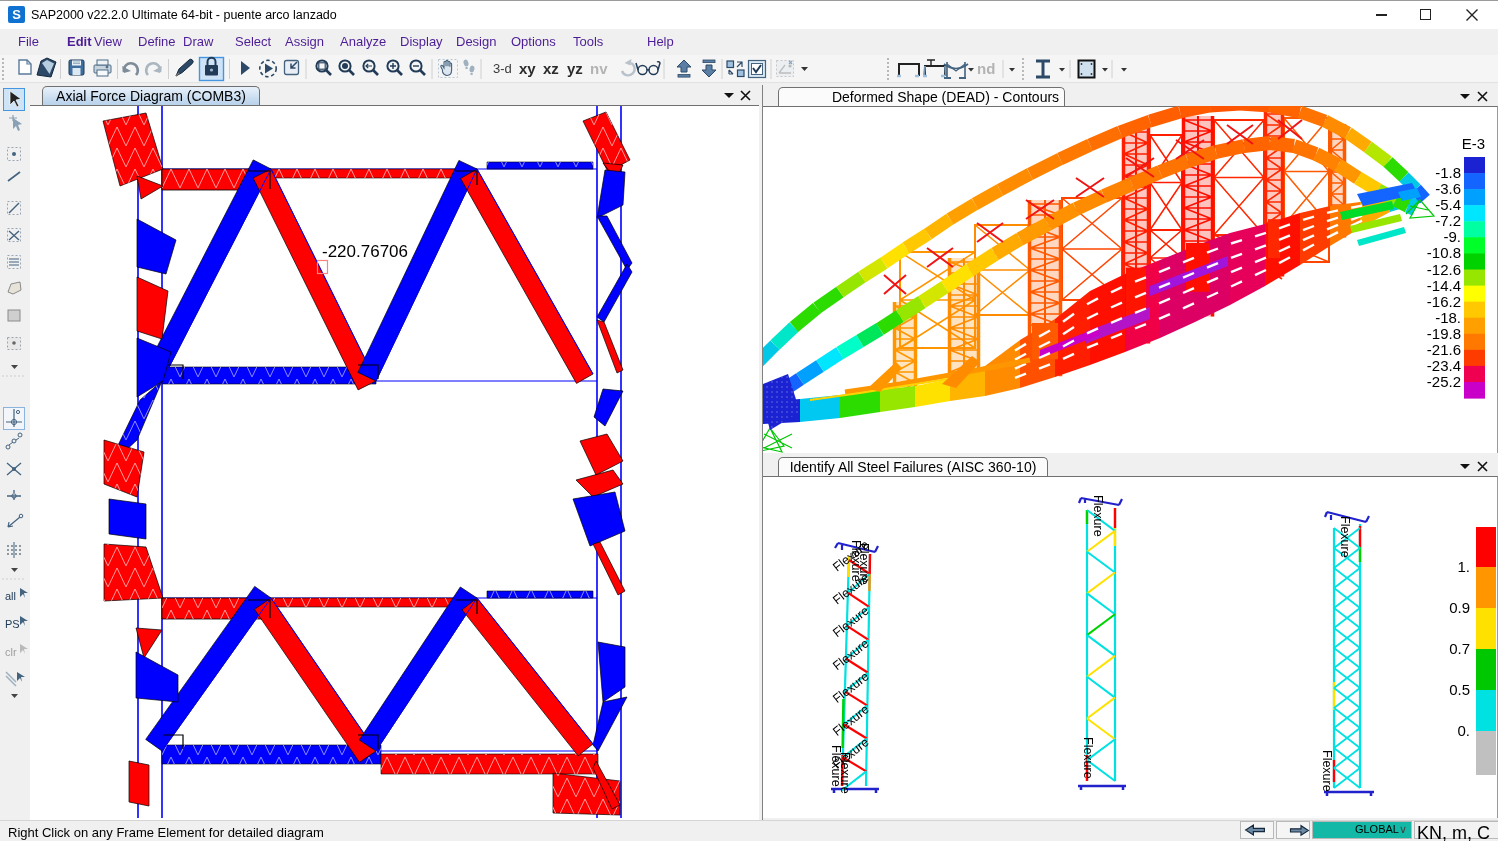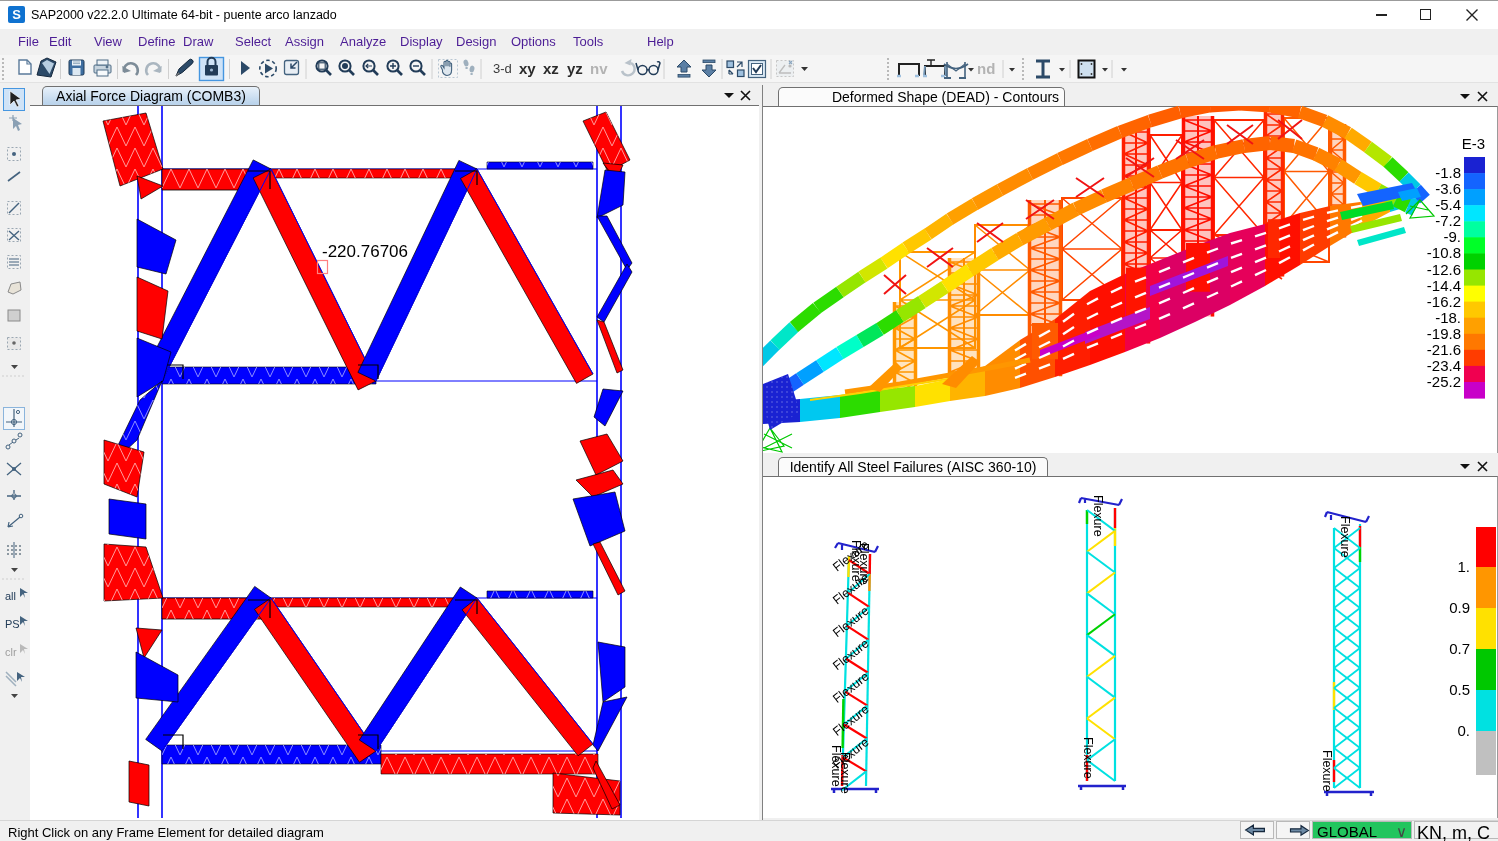--- a/index.html
+++ b/index.html
@@ -20,21 +20,21 @@
 <div class="abs" id="titlebar"></div>
 <div class="abs" style="left:8px;top:6px;width:17px;height:17px;background:#0f72d0;border-radius:2px;color:#fff;font-weight:bold;font-size:13px;text-align:center;line-height:17px;">S</div>
 <div class="abs" style="left:31px;top:8px;font-size:12.5px;color:#000;">SAP2000 v22.2.0 Ultimate 64-bit - puente arco lanzado</div>
 <div class="abs" style="left:1376px;top:14px;width:11px;height:1.6px;background:#222;"></div>
 <div class="abs" style="left:1420px;top:9px;width:11px;height:11px;border:1.6px solid #222;"></div>
 <svg class="abs" style="left:1466px;top:9px;" width="12" height="12">
     <path d="M0.5,0.5 L11.5,11.5 M11.5,0.5 L0.5,11.5" stroke="#222" stroke-width="1.4"></path>
   </svg>
 <div class="abs" id="menubar"></div>
 <span class="menu" style="left:18px;">File</span>
-<span class="menu" style="left:49px;">Edit</span>
+<span class="menu" style="left:67px;font-weight:bold;">Edit</span>
 <span class="menu" style="left:94px;">View</span>
 <span class="menu" style="left:138px;">Define</span>
 <span class="menu" style="left:183px;text-align:center;">Draw</span>
 <span class="menu" style="left:235px;">Select</span>
 <span class="menu" style="left:285px;">Assign</span>
 <span class="menu" style="left:340px;">Analyze</span>
 <span class="menu" style="left:400px;">Display</span>
 <span class="menu" style="left:456px;">Design</span>
 <span class="menu" style="left:511px;">Options</span>
 <span class="menu" style="left:573px;">Tools</span>
@@ -243,21 +243,21 @@
     <path d="M11,694 l3.5,4 3.5,-4 z" fill="#444"></path>
   </svg>
 <div class="abs" id="statusbar"></div>
 <div class="abs" style="left:8px;top:825px;font-size:13px;color:#000;">Right Click on any Frame Element for detailed diagram</div>
 <div class="abs" style="left:1240px;top:821px;width:34px;height:18px;background:#f5f5f5;border:1px solid #b9b9b9;"></div>
 <div class="abs" style="left:1276px;top:821px;width:34px;height:18px;background:#f5f5f5;border:1px solid #b9b9b9;"></div>
 <svg class="abs" style="left:1240px;top:821px" width="80" height="18">
     <path d="M24,9 l-10,0 0,-3 -7,4.5 7,4.5 0,-3 10,0 z" transform="translate(-2,-2.5) scale(1.1)" fill="#6d8aa5" stroke="#16293e" stroke-width="1.1"></path>
     <path d="M50,6.5 l10,0 0,-3 7,4.5 -7,4.5 0,-3 -10,0 z" transform="translate(-2,1) scale(1.05)" fill="#6d8aa5" stroke="#16293e" stroke-width="1.1"></path>
   </svg>
-<div class="abs" style="left:1312px;top:821px;width:100px;height:18px;background:#22c55e;border:1px solid #b9b9b9;font-size:15px;color:#000;padding:1px 4px;">GLOBAL<span style="float:right;color:#444;">∨</span></div>
+<div class="abs" style="left:1312px;top:821px;width:100px;height:18px;background:#14b8a6;border:1px solid #b9b9b9;font-size:11px;color:#000;padding:1px 4px;text-align:right;">GLOBAL<span style="float:right;color:#444;">∨</span></div>
 <div class="abs" style="left:1414px;top:821px;width:99px;height:18px;background:#f2f2f2;border:1px solid #b9b9b9;font-size:18px;color:#000;padding:1px 2px;">KN, m, C<span style="float:right;color:#444;">∨</span></div>
 <div class="panel-tab tab-active" style="left:42px;top:86px;width:218px;">Axial Force Diagram (COMB3)</div>
 <div class="pc" style="left:30px;top:105px;width:729px;height:715px;border-top:1px solid #707070;"></div>
 <svg class="abs" style="left:723px;top:91px" width="12" height="9">
     <path d="M1,2 l5,5 5,-5 z" fill="#111"></path>
   </svg>
 <svg class="abs" style="left:740px;top:90px" width="11" height="11">
     <path d="M1,1 l9,9 m0,-9 l-9,9" stroke="#111" stroke-width="1.6"></path>
   </svg>
 <div class="abs" style="left:762px;top:85px;width:736px;height:735px;background:#f0f0f0;border-left:1px solid #808080;"></div>

